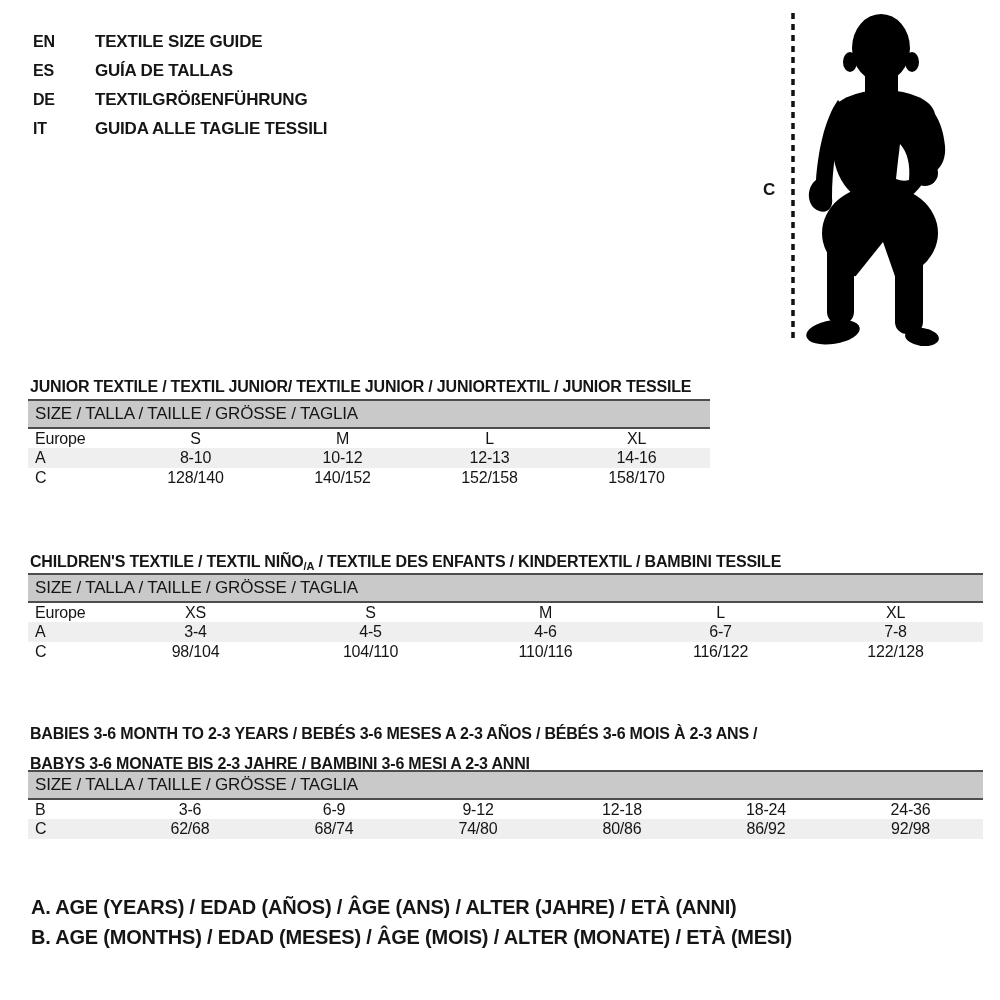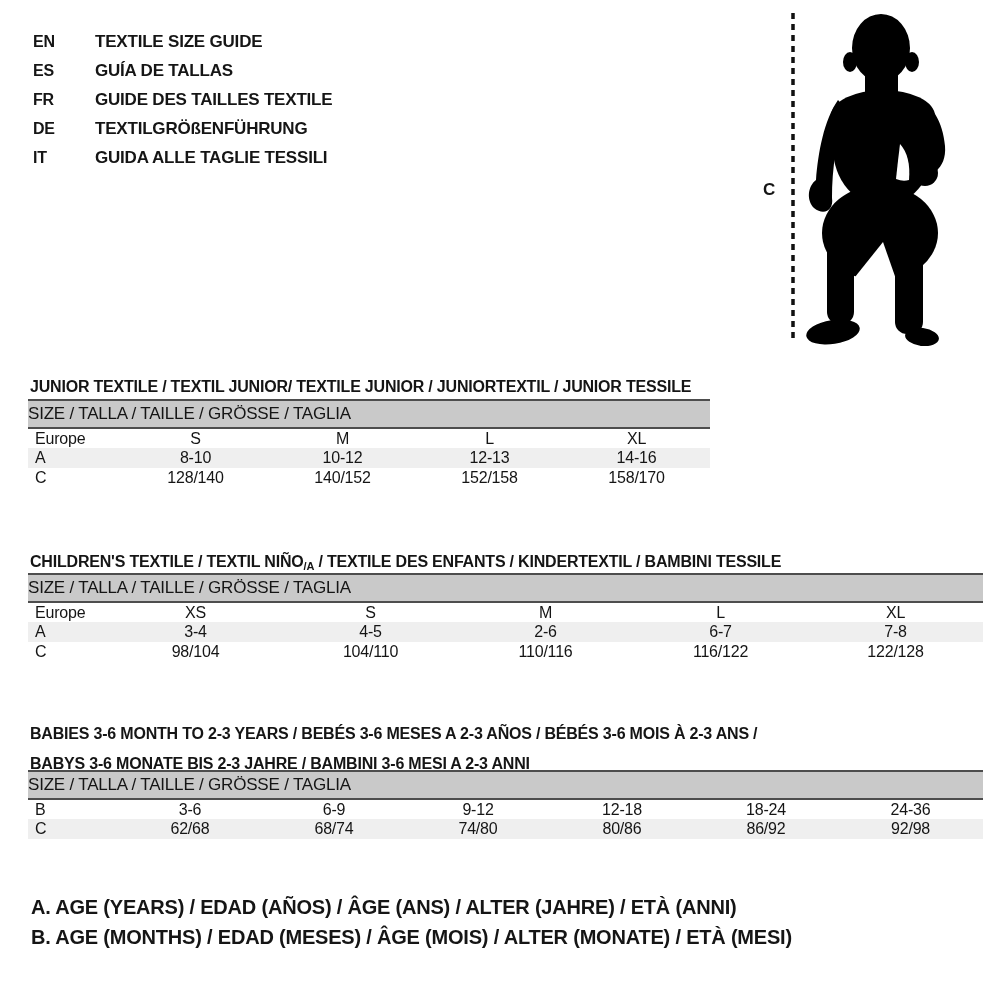--- a/index.html
+++ b/index.html
@@ -53,21 +53,21 @@
   }
   .tbl-junior { left: 28px; top: 399px; width: 682px; }
   .tbl-children { left: 28px; top: 573px; width: 955px; }
   .tbl-babies { left: 28px; top: 770px; width: 955px; }
   .size-table td { height: 20px; vertical-align: middle; text-align: center; overflow: hidden; }
   .size-table td.lbl { text-align: left; padding-left: 7px; }
   .size-table tr.hdr td {
     background: var(--header-bg);
     border-top: 2px solid var(--rule);
     border-bottom: 2px solid var(--rule);
-    text-align: left; 
+    text-align: left; padding-left: 7px;
     font-size: 17px; height: 28px;
     letter-spacing: -0.2px;
   }
   .size-table tr.alt td { background: var(--row-alt-bg); }
 
   
   .notes { position: absolute; left: 31px; top: 892px; }
   .note { font-weight: bold; font-size: 20px; letter-spacing: -0.2px; height: 30px; line-height: 30px; white-space: nowrap; }
 </style>
 </head>
@@ -76,24 +76,20 @@
 <div class="page">
 
   <div class="lang-list">
     <div class="lang-row">
       <span class="lang-code">EN</span>
       <span class="lang-title">TEXTILE SIZE GUIDE</span>
     </div>
     <div class="lang-row">
       <span class="lang-code">ES</span>
       <span class="lang-title">GUÍA DE TALLAS</span>
-    </div>
-    <div class="lang-row">
-      <span class="lang-code">FR</span>
-      <span class="lang-title">GUIDE DES TAILLES TEXTILE</span>
     </div>
     <div class="lang-row">
       <span class="lang-code">DE</span>
       <span class="lang-title">TEXTILGRÖßENFÜHRUNG</span>
     </div>
     <div class="lang-row">
       <span class="lang-code">IT</span>
       <span class="lang-title">GUIDA ALLE TAGLIE TESSILI</span>
     </div>
   </div>
@@ -189,21 +185,21 @@
       <td>XS</td>
       <td>S</td>
       <td>M</td>
       <td>L</td>
       <td>XL</td>
     </tr>
     <tr class="alt">
       <td class="lbl">A</td>
       <td>3-4</td>
       <td>4-5</td>
-      <td>2-6</td>
+      <td>4-6</td>
       <td>6-7</td>
       <td>7-8</td>
     </tr>
     <tr>
       <td class="lbl">C</td>
       <td>98/104</td>
       <td>104/110</td>
       <td>110/116</td>
       <td>116/122</td>
       <td>122/128</td>

